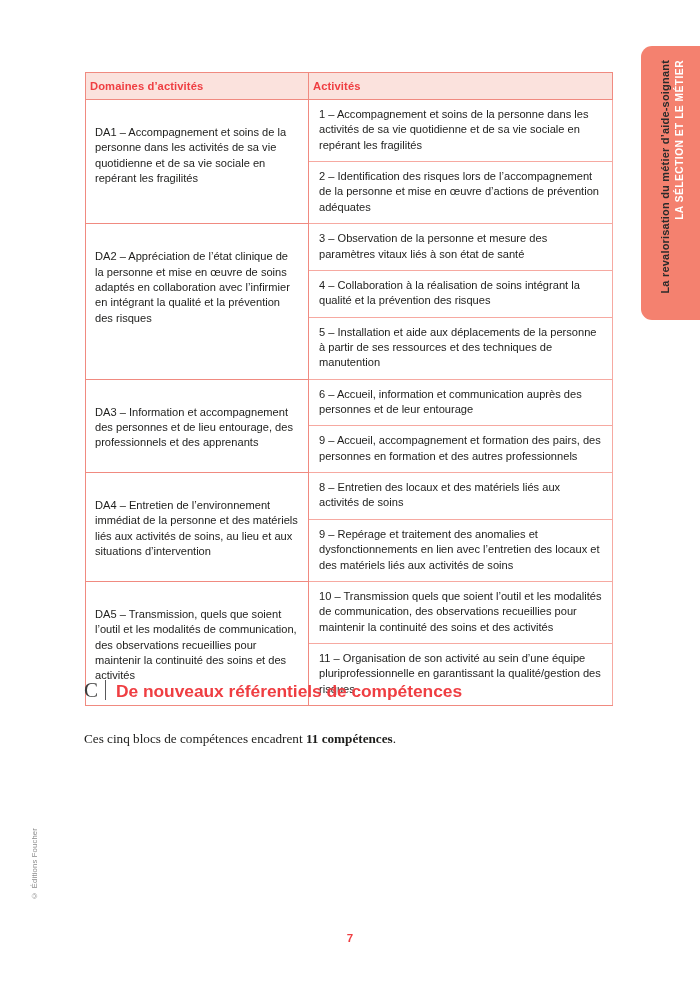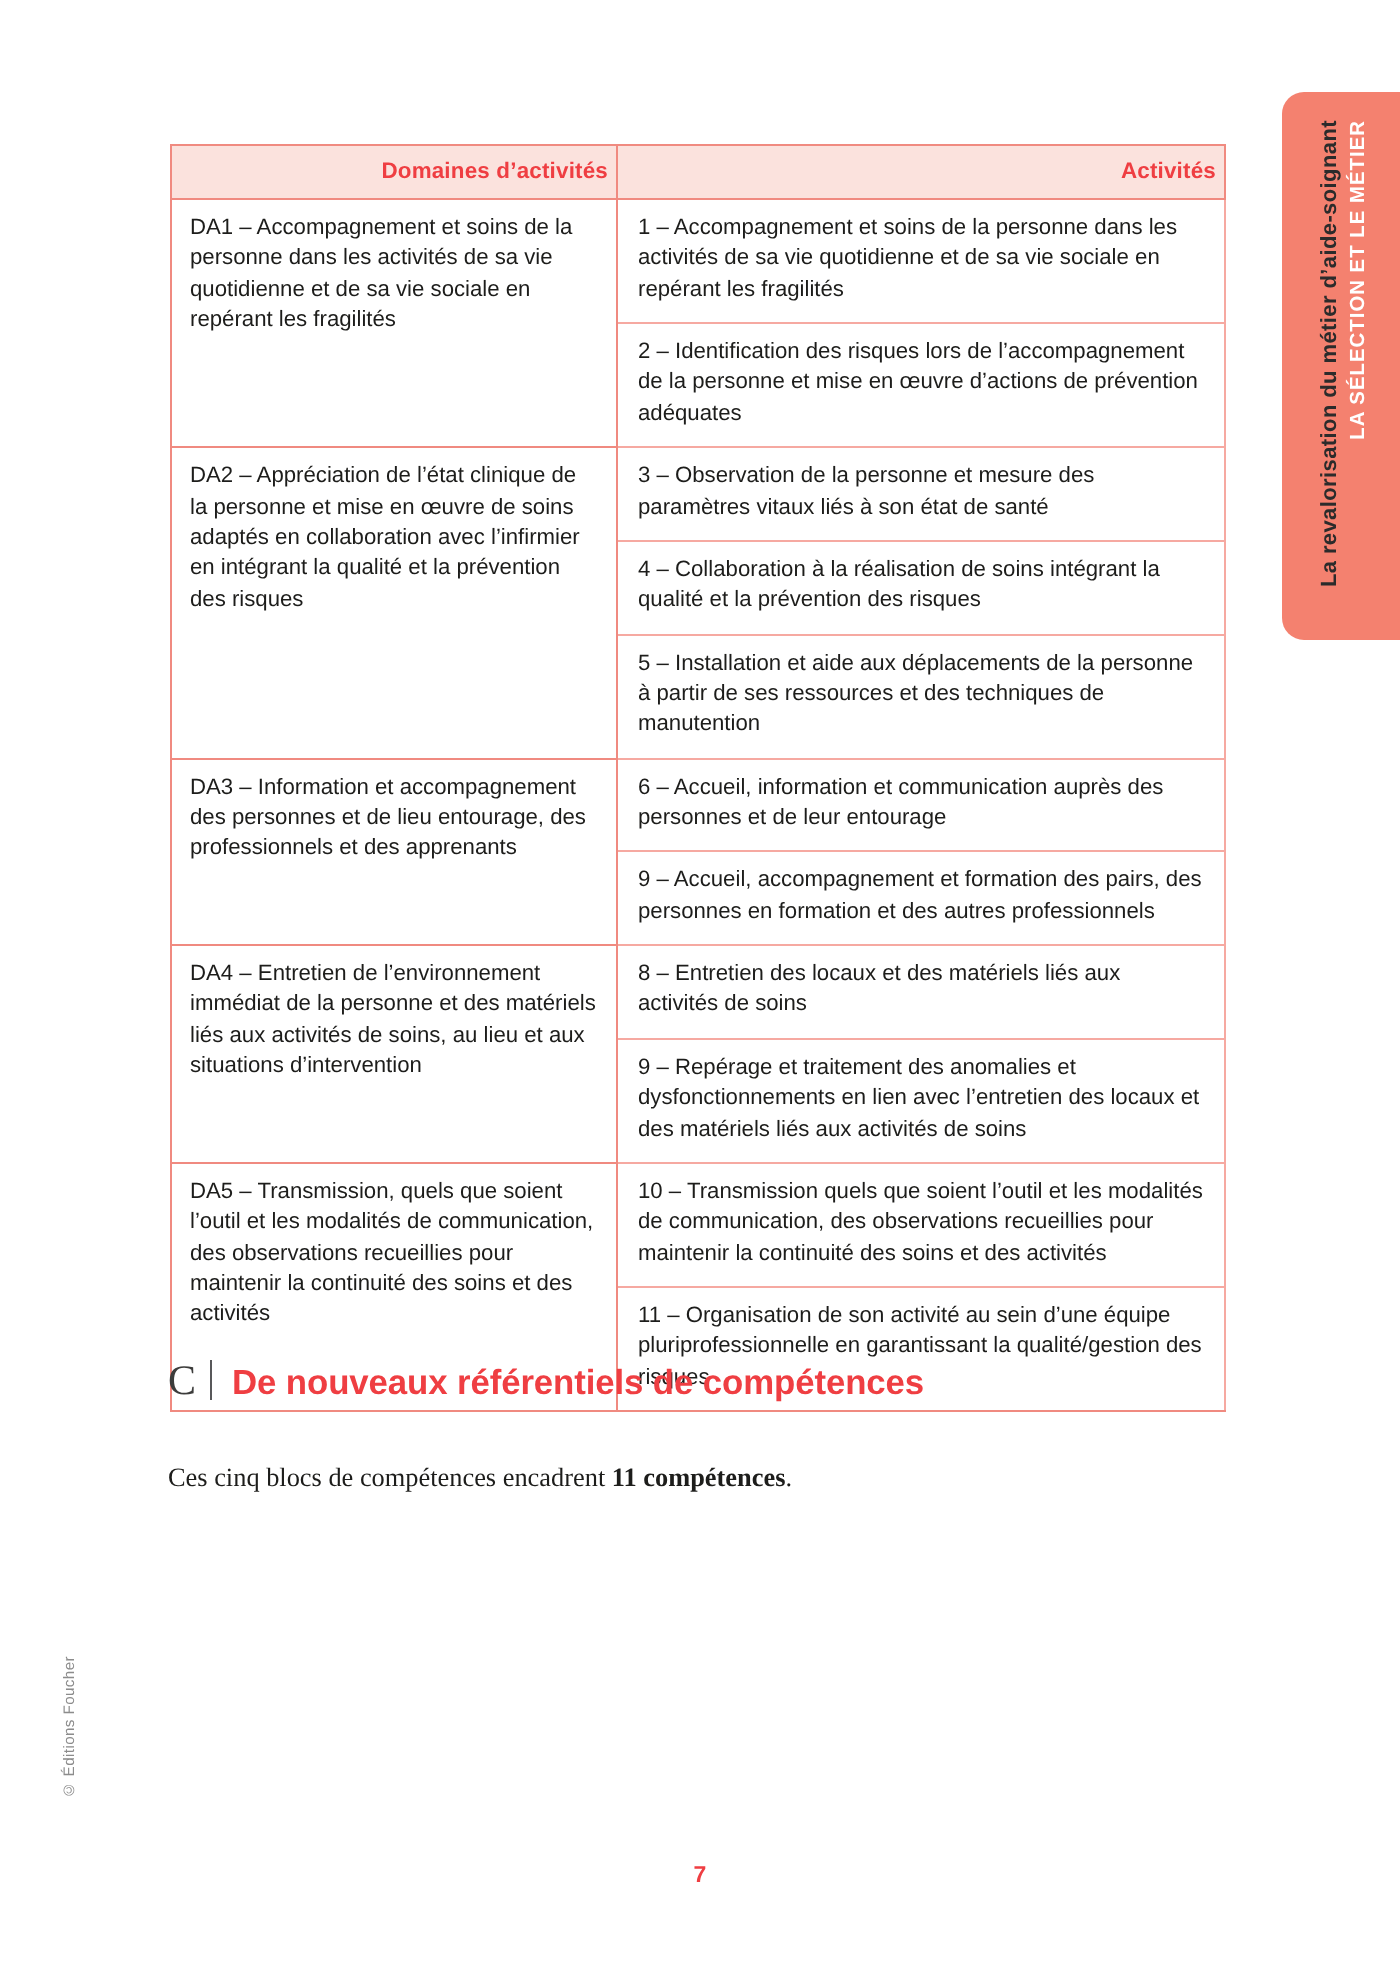--- a/index.html
+++ b/index.html
@@ -66,30 +66,30 @@
     border: 1.3px solid #f08a80;
   }
   table.domaines col.c1 { width: 223px; }
   table.domaines col.c2 { width: 304px; }
 
   th.head {
     background: #fbe2dd;
     color: #ef3e42;
     font-size: 11.2px;
     font-weight: bold;
-    text-align: right;
+    text-align: left;
     padding: 7px 4px 7px;
     border: 1.3px solid #f08a80;
     letter-spacing: .1px;
   }
 
   td.domain-cell {
     border: 1.3px solid #f08a80;
     vertical-align: top;
-    padding: 7px 9px 8px 9px;
+    padding: 25px 9px 8px 9px;
     font-size: 11.1px;
     line-height: 1.385;
     color: #1d1d1b;
   }
   td.act-cell {
     border: 1px solid #f6a9a1;
     border-left: 1.3px solid #f08a80;
     vertical-align: top;
     padding: 7px 9px 8px 10px;
     font-size: 11.1px;

